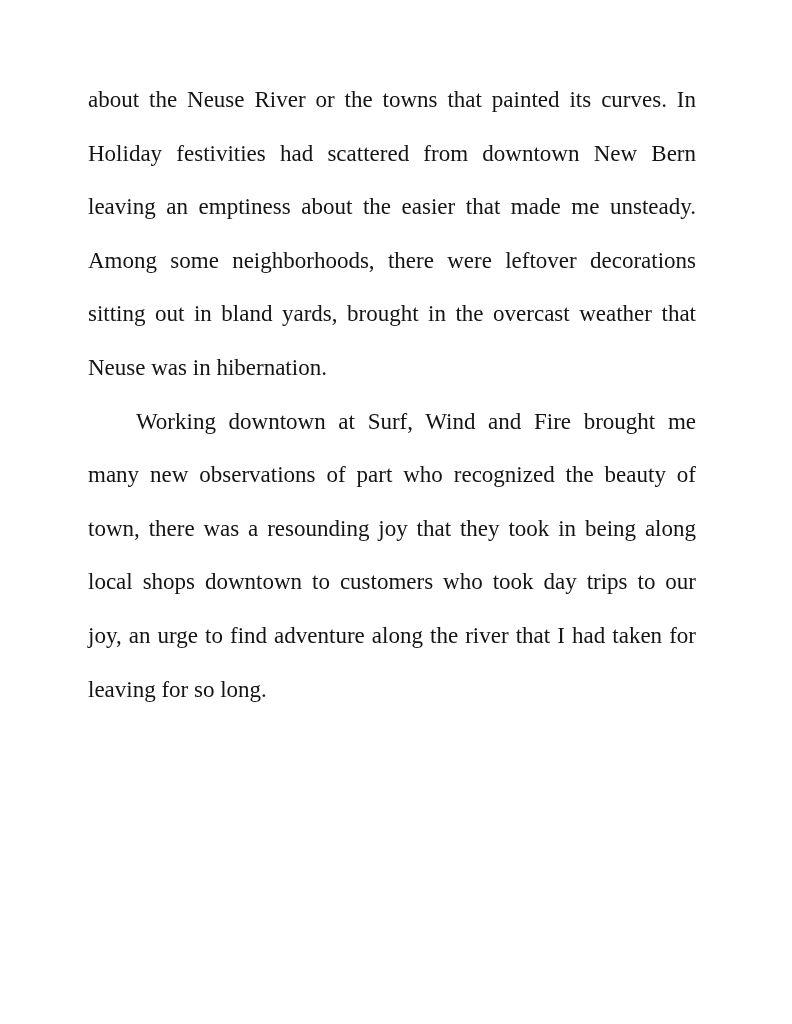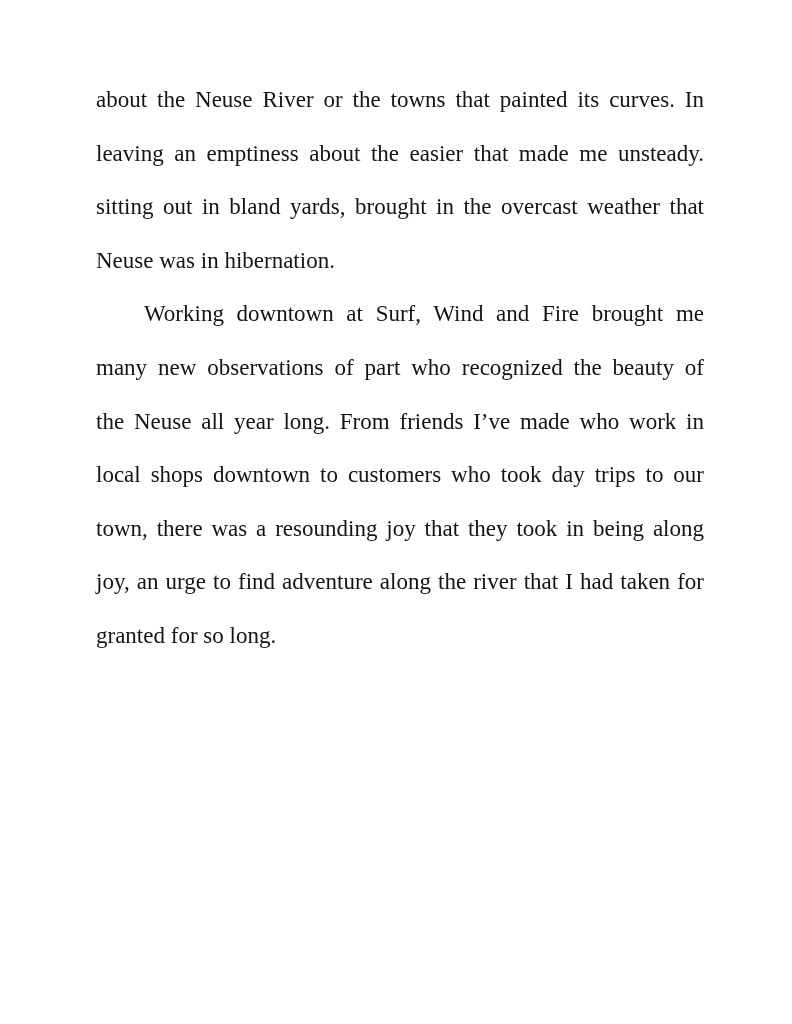--- a/index.html
+++ b/index.html
@@ -12,21 +12,21 @@
   .page {
     position: relative;
     width: 792px;
     height: 1024px;
     background: var(--page-bg, #ffffff);
     font-family: "Liberation Serif", "DejaVu Serif", serif;
     color: var(--text-color, #141414);
   }
   .text-block {
     position: absolute;
-    left: 96px;
+    left: 88px;
     top: 73px;
     width: 608px;
     font-size: 23px;
     line-height: 53.6px;
   }
   .paragraph { display: block; }
   .line {
     text-align: justify;
     text-align-last: justify;
     white-space: normal;
@@ -41,27 +41,28 @@
     text-indent: 48px;
   }
 </style>
 </head>
 <body>
 
 <div class="page">
   <div class="text-block">
     <div class="paragraph">
         <div class="line">about the Neuse River or the towns that painted its curves. In</div>
+        <div class="line">Holiday festivities had scattered from downtown New Bern</div>
         <div class="line">leaving an emptiness about the easier that made me unsteady.</div>
+        <div class="line">Among some neighborhoods, there were leftover decorations</div>
         <div class="line">sitting out in bland yards, brought in the overcast weather that</div>
         <div class="line last">Neuse was in hibernation.</div>
       </div>
     <div class="paragraph">
         <div class="line indent">Working downtown at Surf, Wind and Fire brought me</div>
         <div class="line">many new observations of part who recognized the beauty of</div>
-        <div class="line">the Neuse all year long. From friends I’ve made who work in</div>
+        <div class="line">town, there was a resounding joy that they took in being along</div>
         <div class="line">local shops downtown to customers who took day trips to our</div>
-        <div class="line">town, there was a resounding joy that they took in being along</div>
         <div class="line">joy, an urge to find adventure along the river that I had taken for</div>
-        <div class="line last">granted for so long.</div>
+        <div class="line last">leaving for so long.</div>
       </div>
   </div>
 </div>
 
 </body></html>

